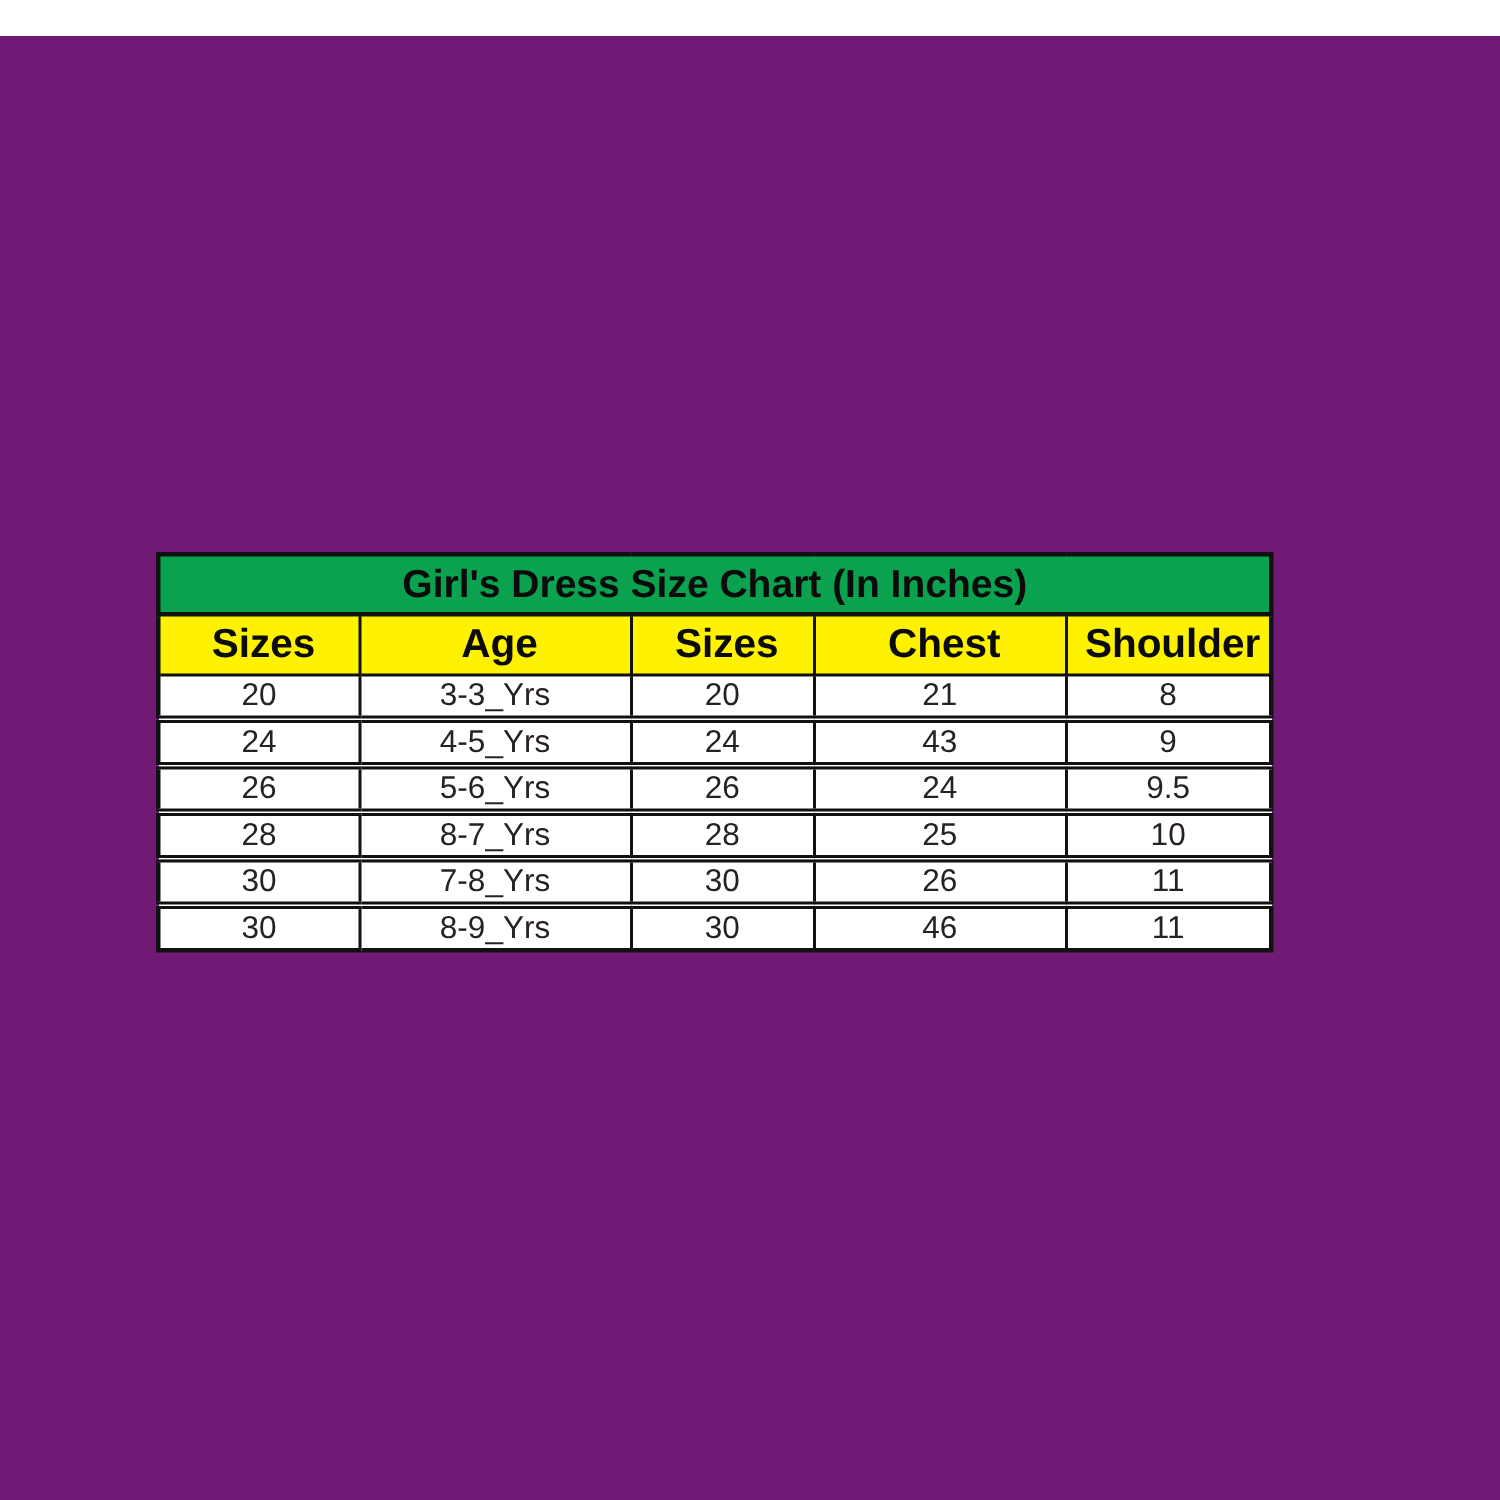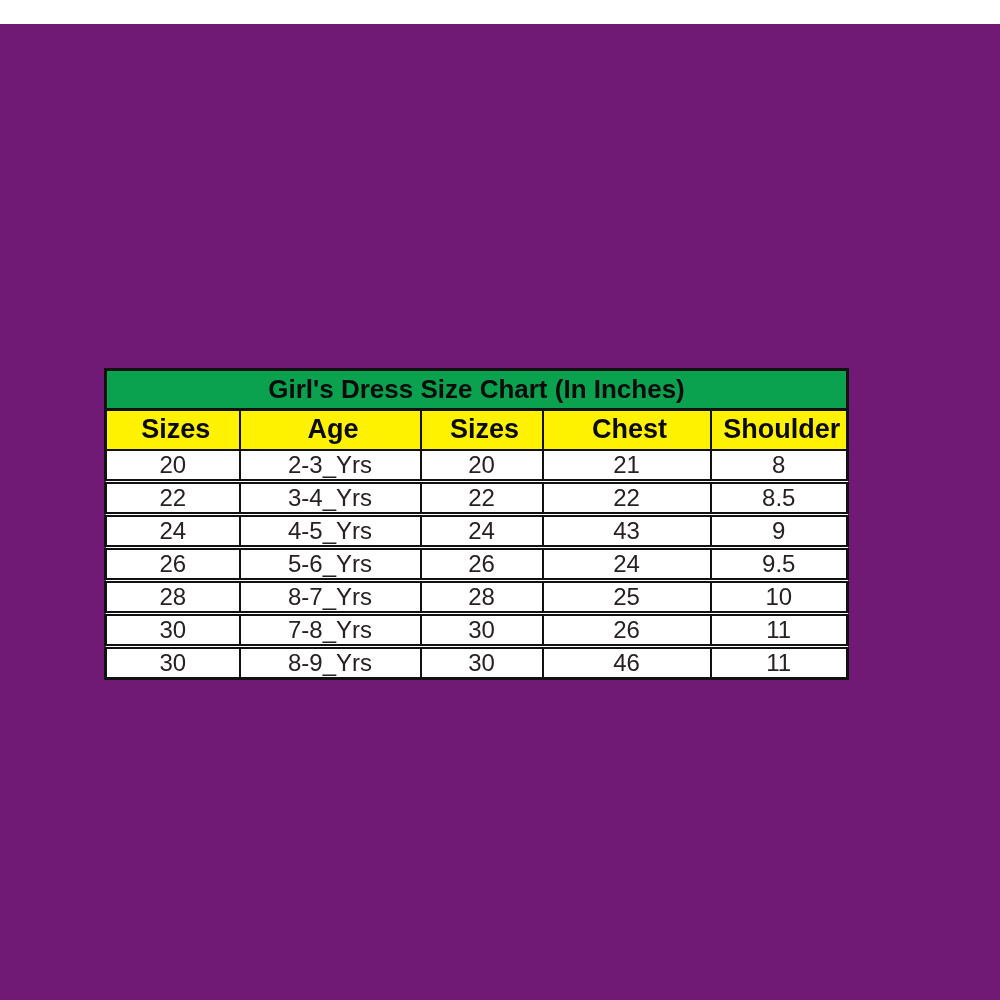--- a/index.html
+++ b/index.html
@@ -43,21 +43,21 @@
     font-size: 27px;
     text-align: center;
     height: 36px;
     padding: 0 0 2px 6px;
     border: 2px solid #111111;
     border-top-width: 3px;
   }
   .size-chart td.cell {
     background: #ffffff;
     color: #272123;
-    font-size: 24px;
+    font-size: 21px;
     text-align: center;
     height: 26px;
     padding: 0;
     border-left: 2px solid #111111;
     border-right: 2px solid #111111;
     border-bottom: 5px double #111111;
   }
   .size-chart tbody tr:last-child td.cell {
     border-bottom: 3px solid #111111;
   }
@@ -82,31 +82,24 @@
         <th>Sizes</th>
         <th>Age</th>
         <th>Sizes</th>
         <th>Chest</th>
         <th>Shoulder</th>
       </tr>
     </thead>
     <tbody>
         <tr>
           <td class="cell">20</td>
-          <td class="cell">2-3_Yrs</td>
+          <td class="cell">3-3_Yrs</td>
           <td class="cell">20</td>
           <td class="cell">21</td>
           <td class="cell">8</td>
-        </tr>
-        <tr>
-          <td class="cell">22</td>
-          <td class="cell">3-4_Yrs</td>
-          <td class="cell">22</td>
-          <td class="cell">22</td>
-          <td class="cell">8.5</td>
         </tr>
         <tr>
           <td class="cell">24</td>
           <td class="cell">4-5_Yrs</td>
           <td class="cell">24</td>
           <td class="cell">43</td>
           <td class="cell">9</td>
         </tr>
         <tr>
           <td class="cell">26</td>

